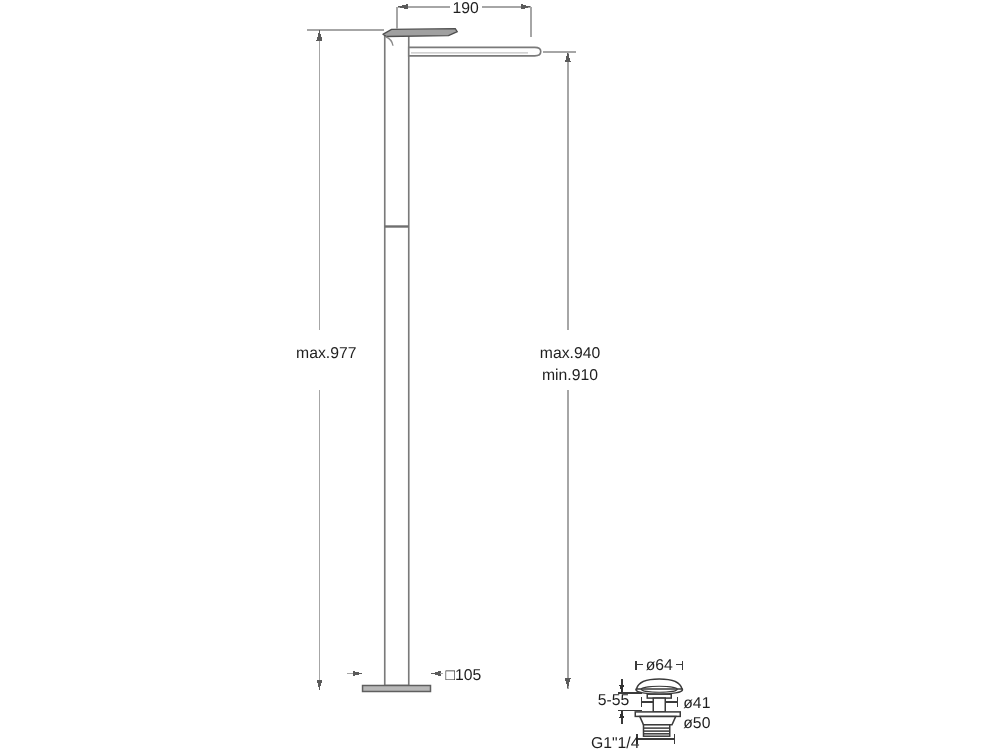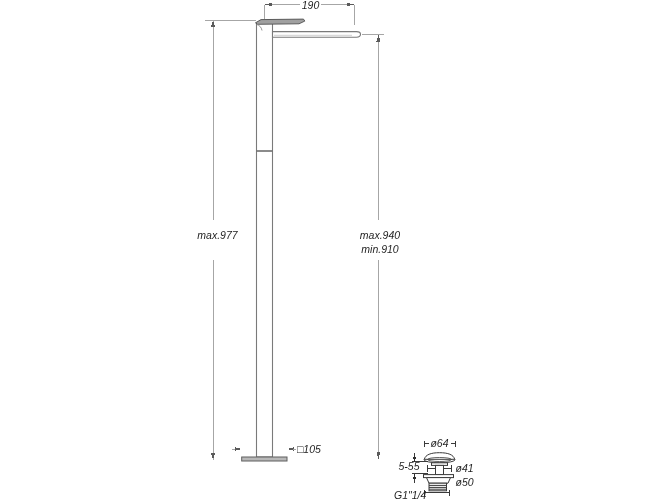--- a/index.html
+++ b/index.html
@@ -1,16 +1,16 @@
 <!DOCTYPE html>
 <html><head>
 <meta charset="utf-8">
 <style>
   html,body{margin:0;padding:0;background:#ffffff;}
-  .page{position:relative;width:667px;height:500px;background:#ffffff;overflow:hidden;font-style:italic;}
+  .page{position:relative;width:667px;height:500px;background:#ffffff;overflow:hidden;}
   svg{display:block;}
   text{font-family:"Liberation Sans","DejaVu Sans",sans-serif;font-size:10.5px;fill:#1f1f1f;}
   .dim{stroke:#a6a6a6;stroke-width:1;fill:none;}
   .arr{fill:#5a5a5a;stroke:none;}
   .body-outline{stroke:#7a7a7a;stroke-width:1.1;fill:#ffffff;}
   .body-fill{stroke:#4f4f4f;stroke-width:0.9;fill:#a0a0a0;}
   .base-fill{stroke:#5f5f5f;stroke-width:1;fill:#b8b8b8;}
   .drain{stroke:#3a3a3a;stroke-width:1;fill:#ffffff;}
   .drainline{stroke:#3a3a3a;stroke-width:1;fill:none;}
   .darr{fill:#2f2f2f;stroke:none;}

